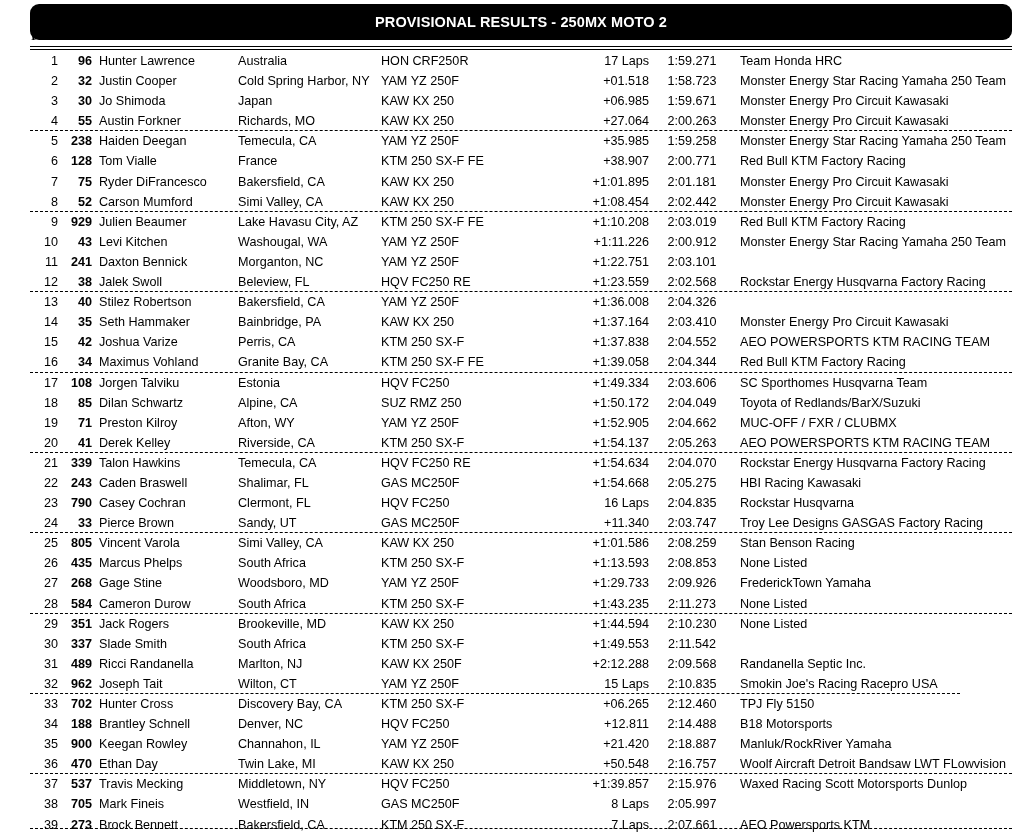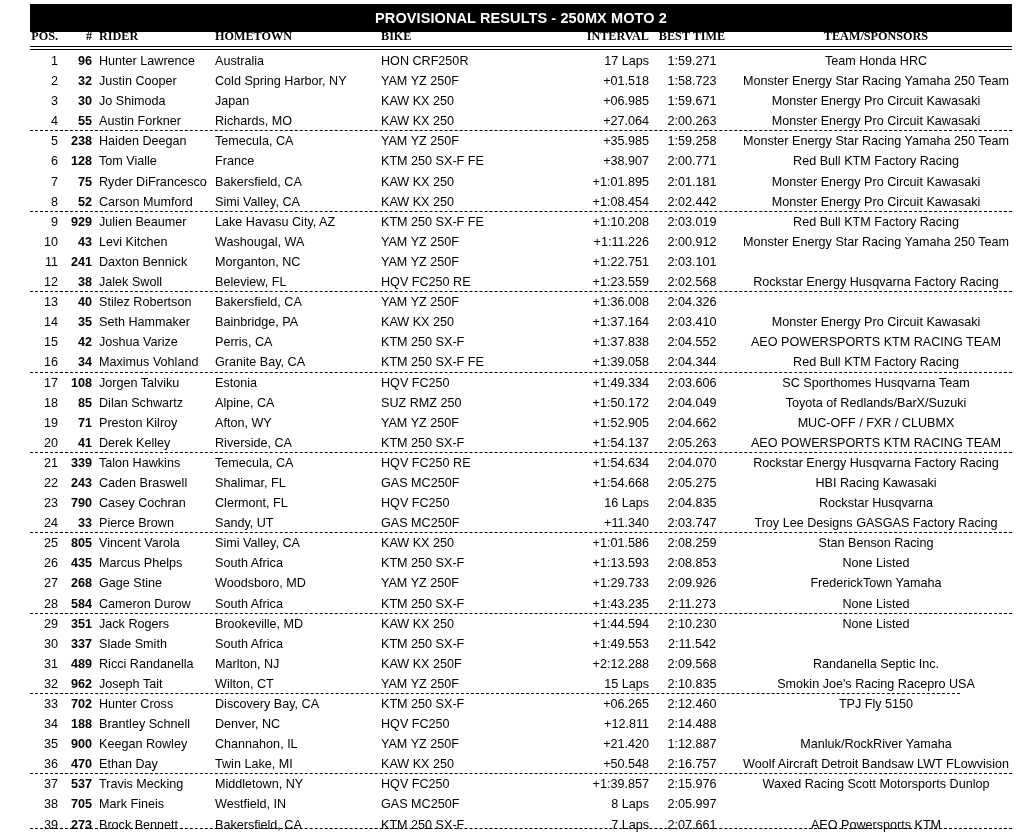--- a/index.html
+++ b/index.html
@@ -23,30 +23,31 @@
     height: 834px;
     overflow: hidden;
   }
 
   
   .title-bar {
     position: absolute;
     left: 30px;
     top: 4px;
     width: 982px;
-    height: 28px;
+    height: 36px;
     background: #000000;
     color: #ffffff;
     font-size: 14.5px;
     font-weight: bold;
     letter-spacing: 0.1px;
     display: flex;
     align-items: center;
     justify-content: center;
     box-sizing: border-box;
+    border-radius: 9px;
   }
 
   
   .header-row {
     position: absolute;
     left: 0;
     top: 27px;
     width: 1024px;
     height: 19px;
     font-size: 12.2px;
@@ -98,25 +99,25 @@
     position: absolute;
     top: 0;
     white-space: nowrap;
     overflow: hidden;
   }
 
   
   .col-pos       { left: 0px;   width: 58px;  text-align: right; }
   .col-num       { left: 62px;  width: 30px;  text-align: right; font-weight: bold; }
   .col-rider     { left: 99px;  width: 156px; text-align: left; }
-  .col-hometown  { left: 215px; width: 148px; text-align: left; }
+  .col-hometown  { left: 238px; width: 148px; text-align: left; }
   .col-bike      { left: 381px; width: 140px; text-align: left; }
   .col-interval  { left: 539px; width: 110px; text-align: right; }
   .col-besttime  { left: 654px; width: 76px;  text-align: center; }
-  .col-team      { left: 740px; width: 272px; text-align: center; }
+  .col-team      { left: 740px; width: 272px; text-align: left; }
 
   
   .row.group-start::before {
     content: "";
     position: absolute;
     left: 30px;
     top: -1px;
     width: 982px;
     height: 0;
     border-top: 1.6px dashed #000000;
@@ -484,29 +485,30 @@
         <div class="c col-team">TPJ   Fly   5150</div>
       </div>
       <div class="row">
         <div class="c col-pos">34</div>
         <div class="c col-num">188</div>
         <div class="c col-rider">Brantley Schnell</div>
         <div class="c col-hometown">Denver, NC</div>
         <div class="c col-bike">HQV FC250</div>
         <div class="c col-interval">+12.811</div>
         <div class="c col-besttime">2:14.488</div>
+        <div class="c col-team">B18 Motorsports</div>
       </div>
       <div class="row">
         <div class="c col-pos">35</div>
         <div class="c col-num">900</div>
         <div class="c col-rider">Keegan Rowley</div>
         <div class="c col-hometown">Channahon, IL</div>
         <div class="c col-bike">YAM YZ 250F</div>
         <div class="c col-interval">+21.420</div>
-        <div class="c col-besttime">1:12.887</div>
+        <div class="c col-besttime">2:18.887</div>
         <div class="c col-team">Manluk/RockRiver Yamaha</div>
       </div>
       <div class="row">
         <div class="c col-pos">36</div>
         <div class="c col-num">470</div>
         <div class="c col-rider">Ethan Day</div>
         <div class="c col-hometown">Twin Lake, MI</div>
         <div class="c col-bike">KAW KX 250</div>
         <div class="c col-interval">+50.548</div>
         <div class="c col-besttime">2:16.757</div>

